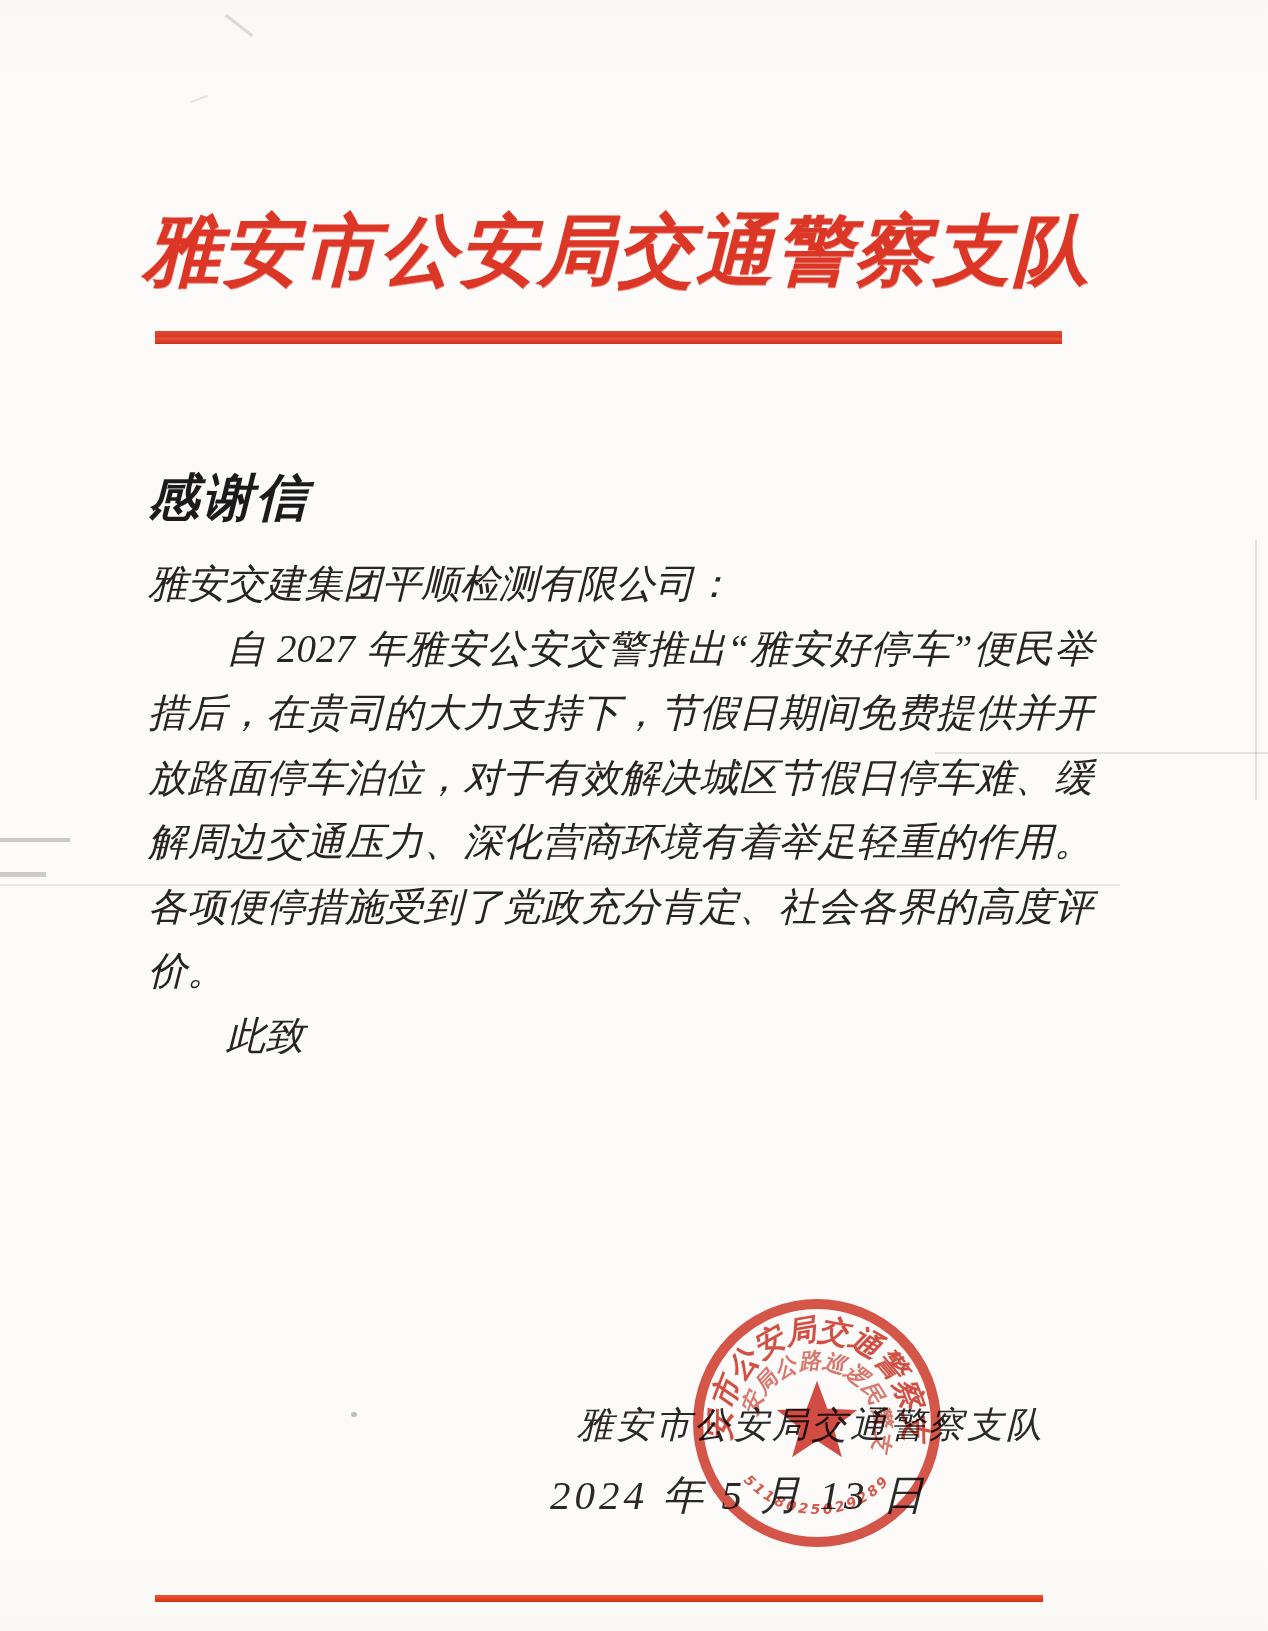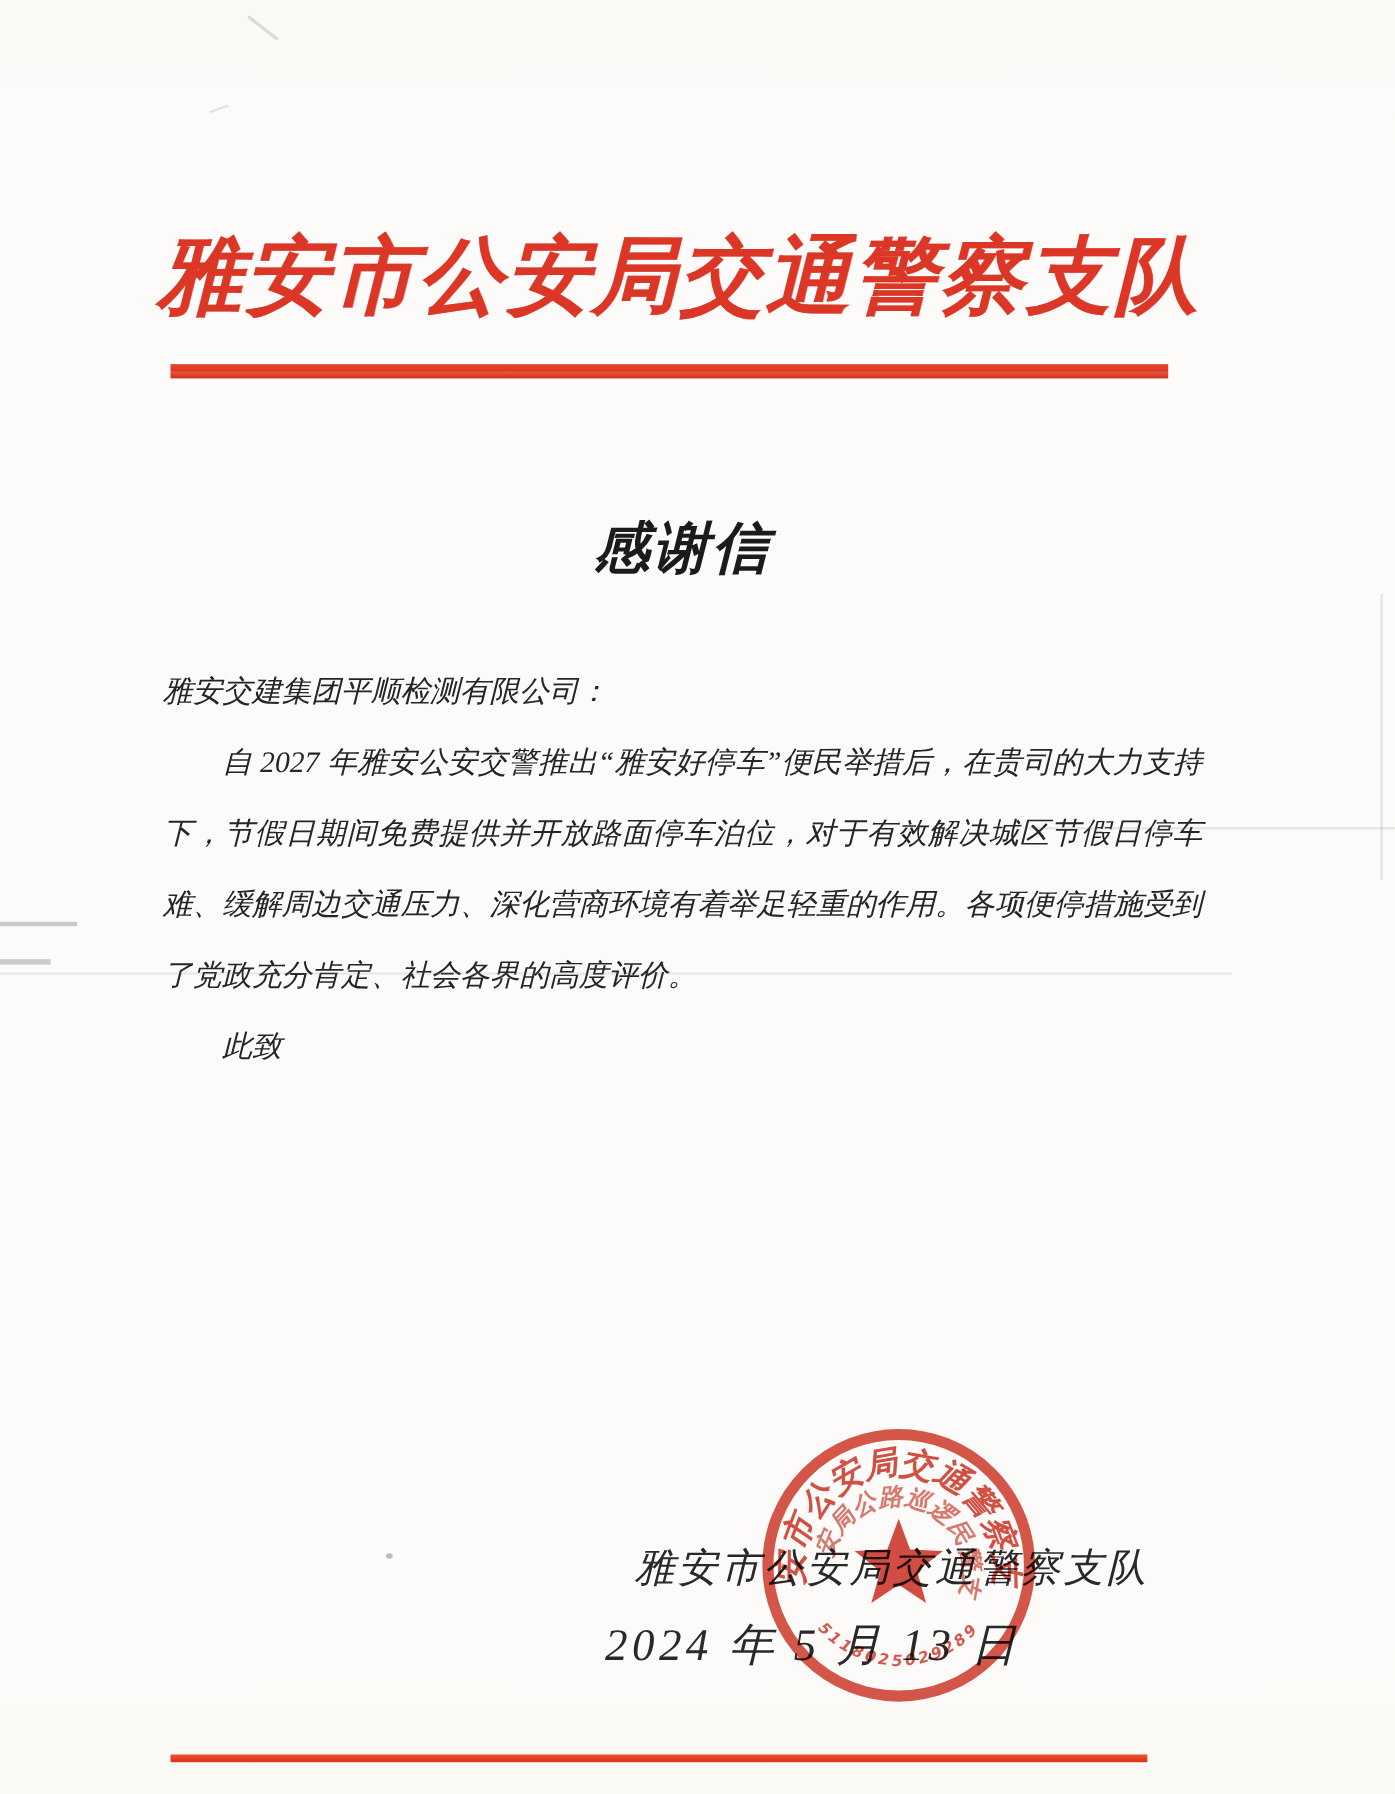--- a/index.html
+++ b/index.html
@@ -38,32 +38,31 @@
   .red-rule-bottom {
     position: absolute;
     top: 1595px; left: 155px; width: 888px; height: 7px;
     background: linear-gradient(180deg, #ef5630 0%, #e23c1f 60%, #d63418 100%);
   }
 
   
   .doc-title {
     position: absolute;
     top: 464px; left: 148px; width: 945px;
-    text-align: center;
     font-size: 51px;
     font-weight: bold;
     color: #1b1b1b;
     letter-spacing: 3px;
   }
 
   
   .letter-body {
     position: absolute;
-    top: 596px; left: 148px; width: 945px;
-    font-size: 27px;
+    top: 552px; left: 148px; width: 945px;
+    font-size: 39px;
     line-height: 64.5px;
     color: #262524;
     text-align: justify;
   }
   .letter-body p { margin: 0; }
   .letter-body p.indent { text-indent: 2em; }
 
   
   .signature-org {
     position: absolute;

